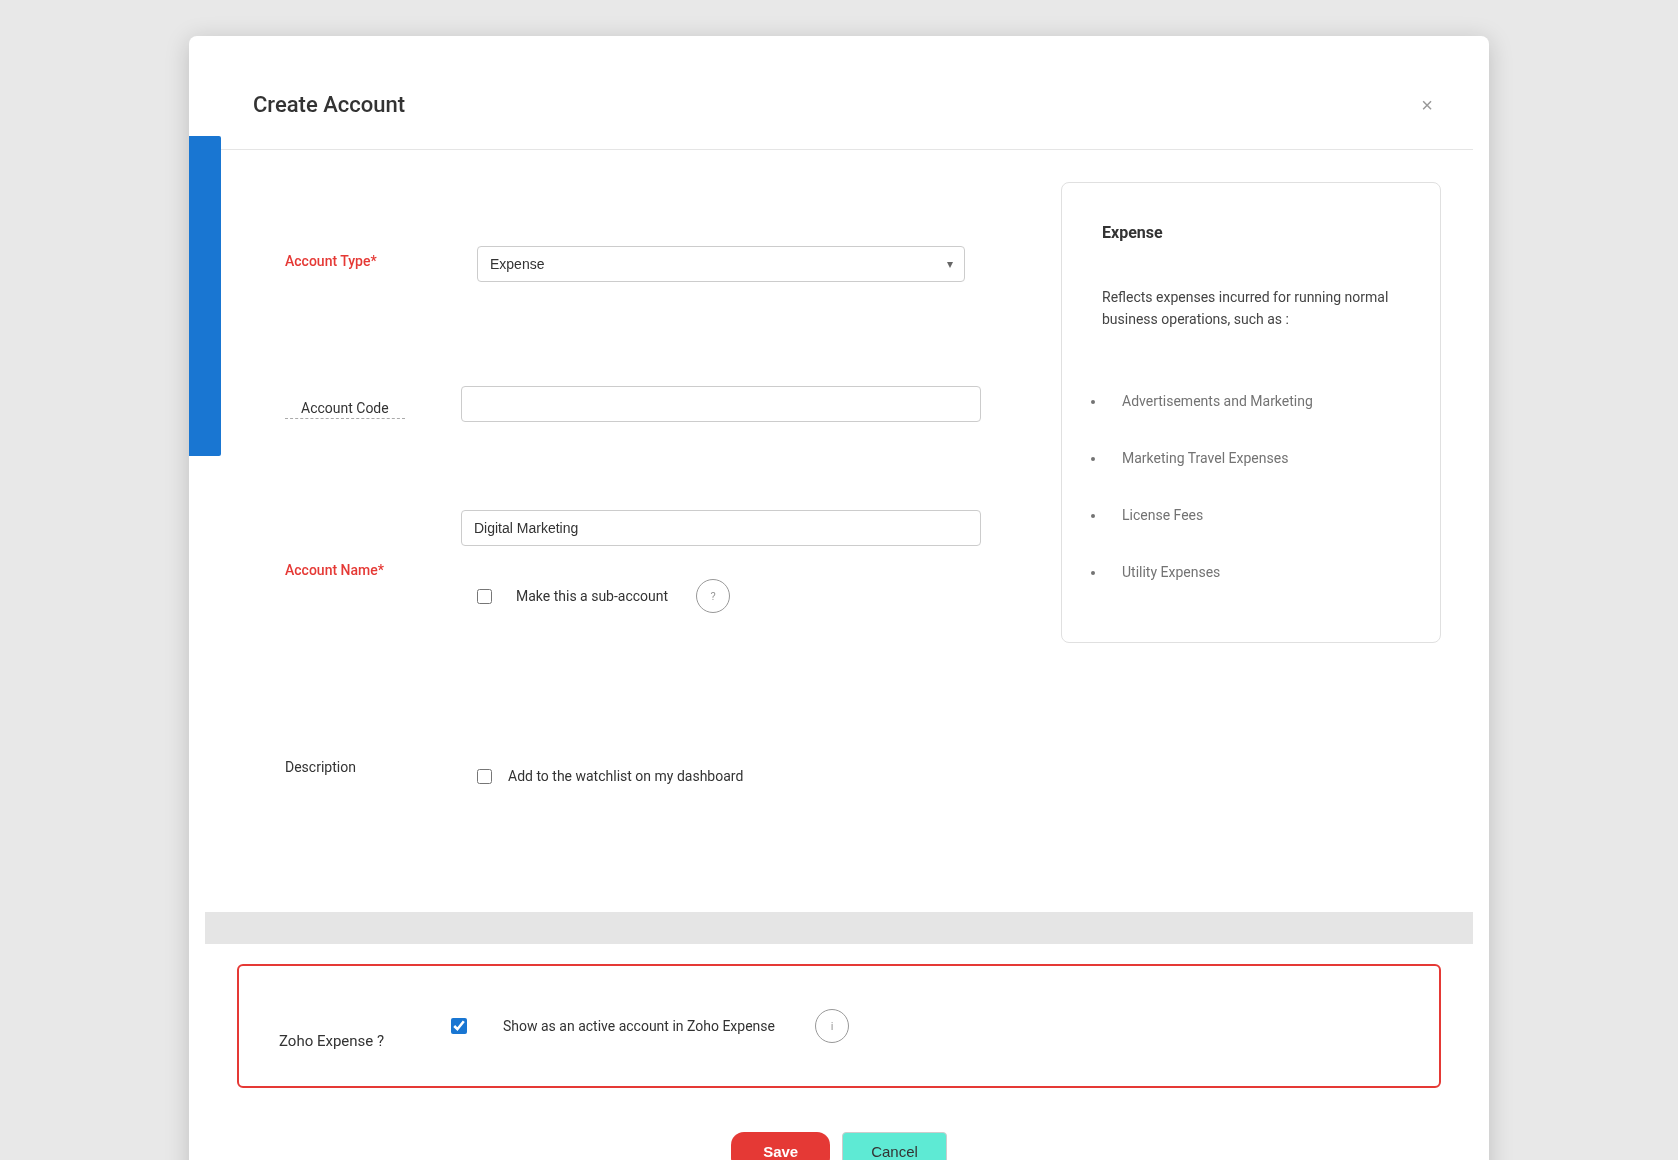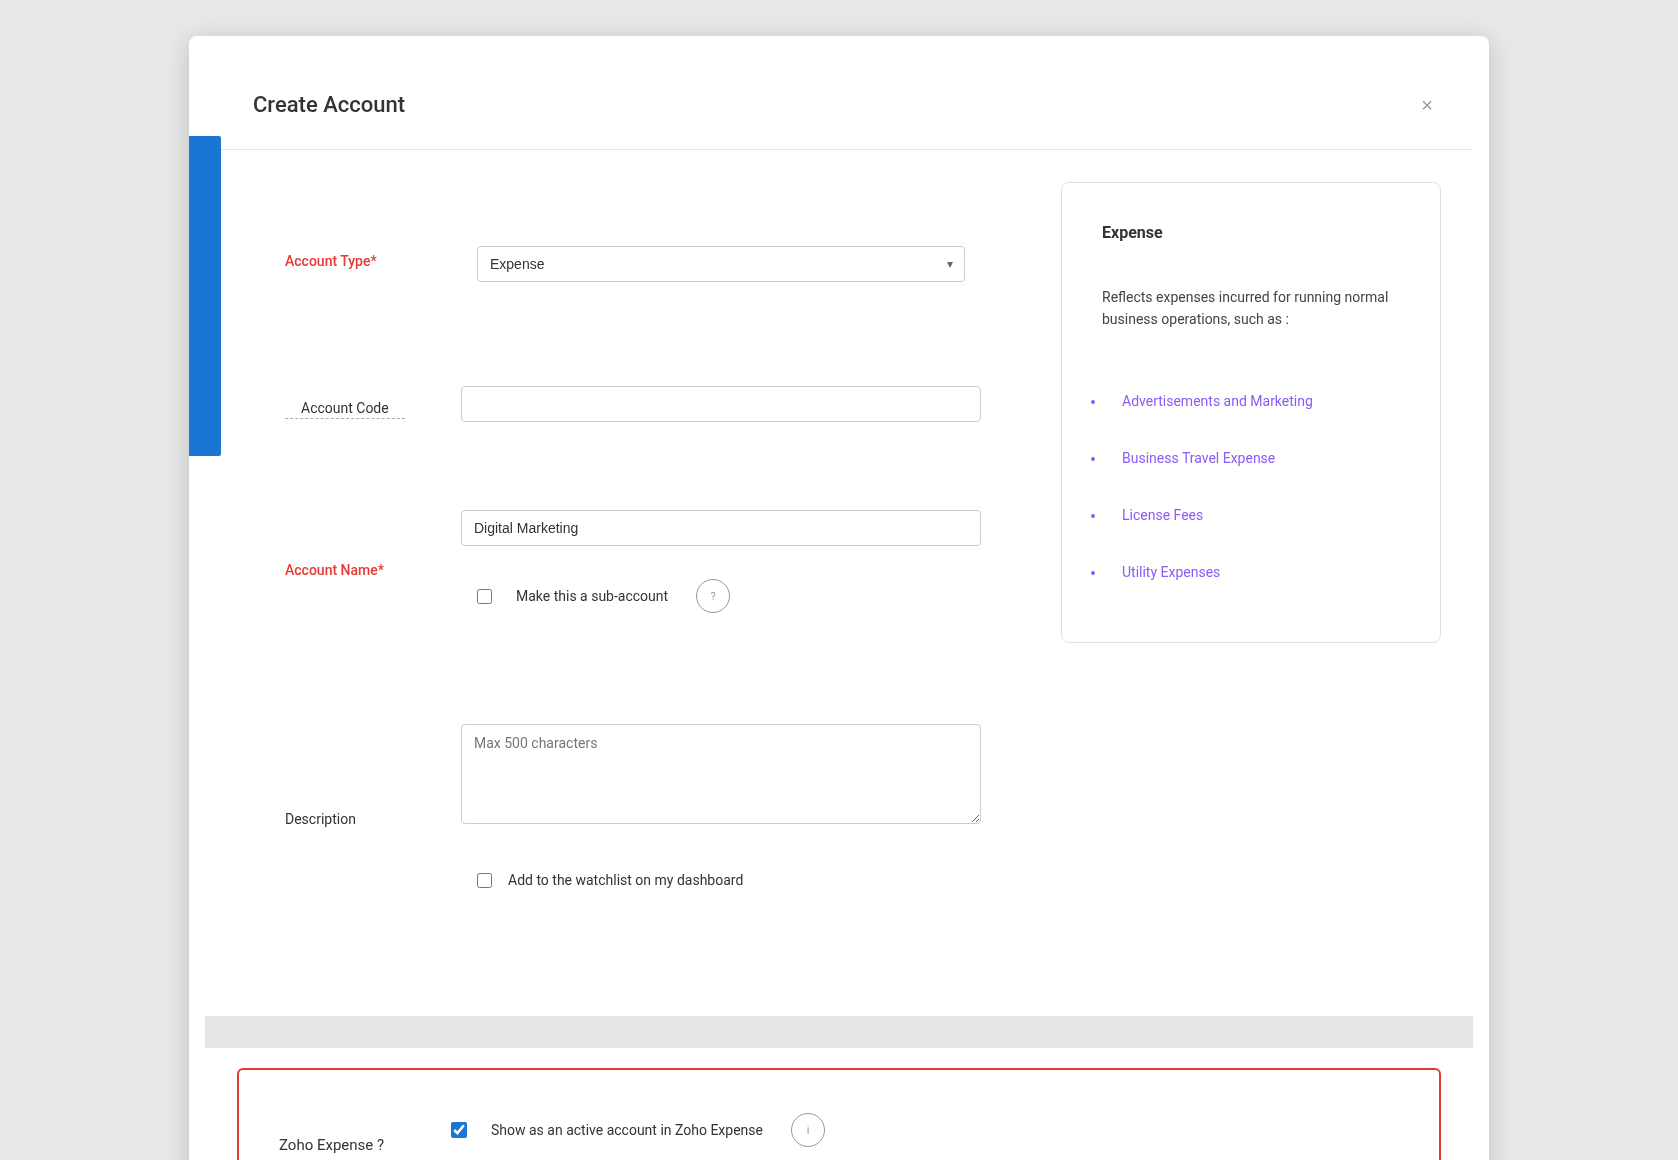--- a/index.html
+++ b/index.html
@@ -86,21 +86,21 @@
       margin-bottom: 10px;
     }
 
     .info-panel ul {
       padding-left: 20px;
       margin-top: 6px;
     }
 
     .info-panel ul li {
       font-size: 14px;
-      color: #8b5cf6;
+      color: #737373;
       line-height: 1.8;
     }
 
     .form-row {
       display: flex;
       align-items: center;
       margin-bottom: 24px;
       gap: 16px;
     }
 
@@ -251,21 +251,21 @@
     .zoho-label {
       font-size: 15px;
       color: #333;
       white-space: nowrap;
       min-width: 140px;
     }
 
     .zoho-checkbox-row {
       display: flex;
       align-items: center;
-      gap: 8px;
+      gap: 20px;
     }
 
     .zoho-checkbox {
       width: 16px;
       height: 16px;
       accent-color: #1976d2;
       cursor: pointer;
     }
 
     .zoho-checkbox-label {
@@ -358,36 +358,35 @@
             <input type="checkbox" id="sub-account" style="">
             <label for="sub-account" class="sub-account-label">Make this a sub-account</label>
             <span class="help-icon">?</span>
           </div>
         </div>
       </div>
 
       <div class="form-row">
         <label class="form-label">Description</label>
         <div class="form-control">
-          <textarea class="input-field" placeholder="Max 500 characters" style=""></textarea>
           <div class="watchlist-row">
             <input type="checkbox" id="watchlist" style="">
             <label for="watchlist" class="watchlist-label">Add to the watchlist on my dashboard</label>
           </div>
         </div>
       </div>
 
     </div>
 
     <div class="info-panel">
       <div class="info-panel-title">Expense</div>
       <div class="info-panel-desc">Reflects expenses incurred for running normal business operations, such as :</div>
       <ul>
         <li>Advertisements and Marketing</li>
-        <li>Business Travel Expense</li>
+        <li>Marketing Travel Expenses</li>
         <li>License Fees</li>
         <li>Utility Expenses</li>
       </ul>
     </div>
   </div>
 
   <div class="divider"></div>
 
   <div class="zoho-section">
     <div class="zoho-box">

